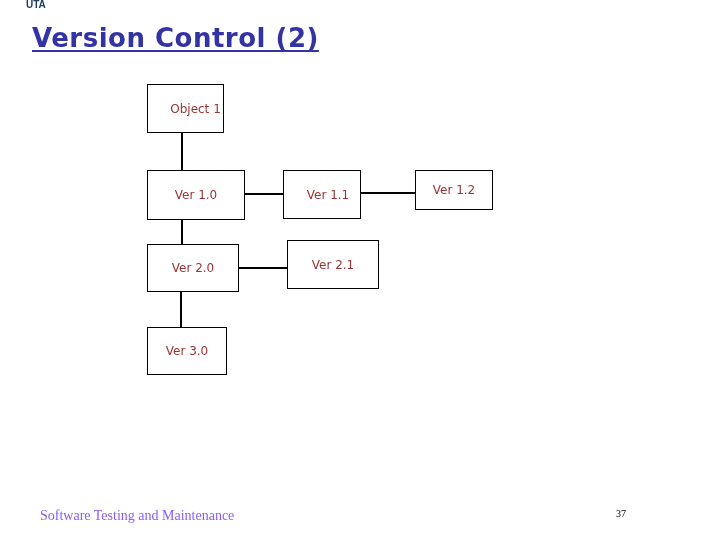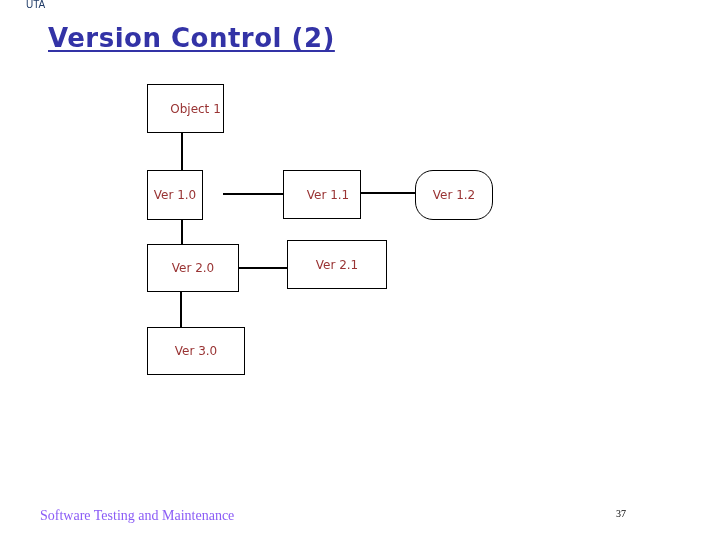--- a/index.html
+++ b/index.html
@@ -15,31 +15,31 @@
     overflow: hidden;
     font-family: "DejaVu Sans", sans-serif;
   }
 
   
   .uta-logo {
     position: absolute;
     left: 2px;
     top: -1px;
     font-family: "Liberation Sans", sans-serif;
-    font-weight: normal;
+    font-weight: bold;
     font-size: 10px;
     letter-spacing: 0px;
     color: var(--logo-color, #1E3A66);
     padding-left: 24px;
   }
 
   
   .slide-title {
     position: absolute;
-    left: 48px;
+    left: 32px;
     top: 23px;
     font-size: 26px;
     font-weight: bold;
     font-style: normal;
     color: var(--title-color, #3333A6);
     text-decoration: underline;
     text-decoration-thickness: 2px;
     text-underline-offset: 3px;
     letter-spacing: 0.5px;
   }
@@ -53,26 +53,26 @@
     align-items: center;
     justify-content: center;
     box-sizing: border-box;
   }
   .node-label {
     font-size: 12px;
     color: var(--node-label-color, #993333);
     white-space: nowrap;
   }
   .node-object-1 { left: 147px; top: 84px;  width: 77px; height: 49px; padding-left: 20px; }
-  .node-ver-1-0  { left: 147px; top: 170px; width: 56px; height: 50px; }
+  .node-ver-1-0  { left: 147px; top: 170px; width: 98px; height: 50px; }
   .node-ver-1-1  { left: 283px; top: 170px; width: 78px; height: 49px; padding-left: 12px; }
-  .node-ver-1-2  { left: 415px; top: 170px; width: 78px; height: 50px; border-radius: 18px; }
+  .node-ver-1-2  { left: 415px; top: 170px; width: 78px; height: 40px; }
   .node-ver-2-0  { left: 147px; top: 244px; width: 92px; height: 48px; }
-  .node-ver-2-1  { left: 287px; top: 240px; width: 100px; height: 49px; }
-  .node-ver-3-0  { left: 147px; top: 327px; width: 98px; height: 48px; }
+  .node-ver-2-1  { left: 287px; top: 240px; width: 92px; height: 49px; }
+  .node-ver-3-0  { left: 147px; top: 327px; width: 80px; height: 48px; }
 
   
   .connector {
     position: absolute;
     background: var(--line-color, #000000);
   }
   .conn-v { width: 1.5px; }
   .conn-h { height: 1.5px; }
   .conn-obj1-v10 { left: 181px; top: 133px; height: 37px; }
   .conn-v10-v20  { left: 181px; top: 220px; height: 24px; }

